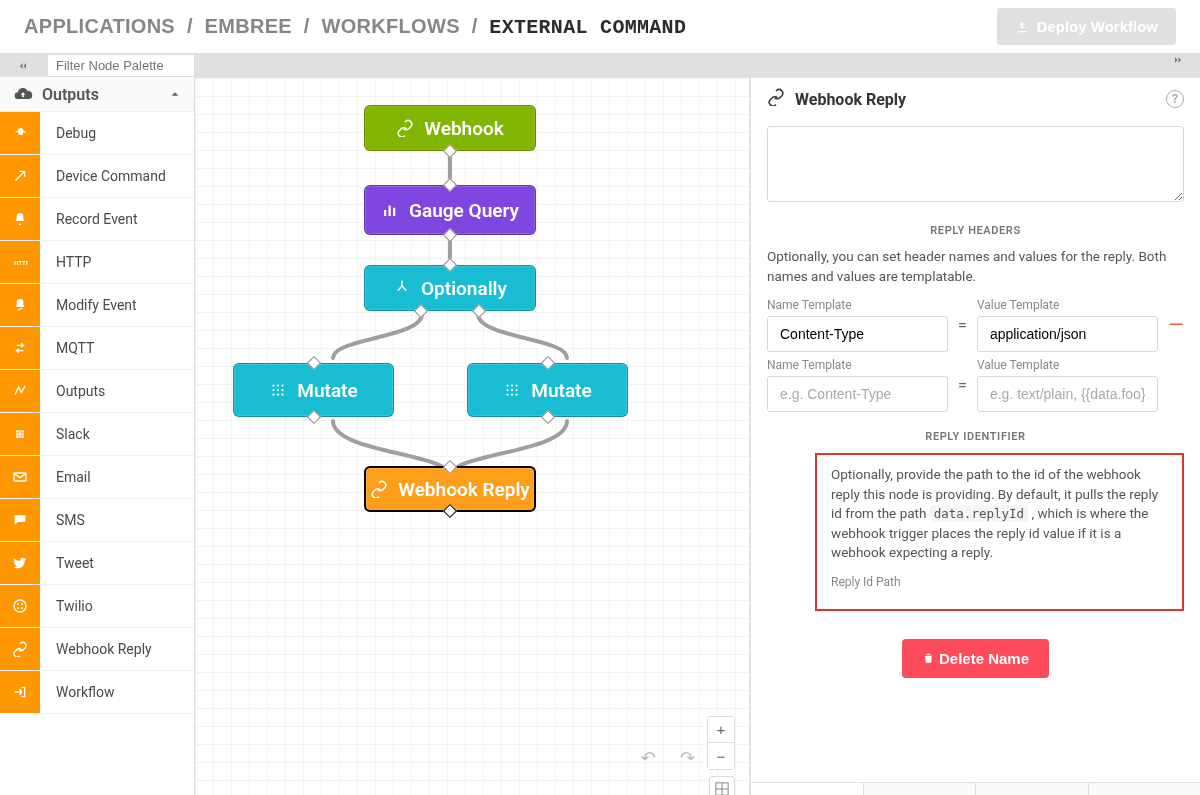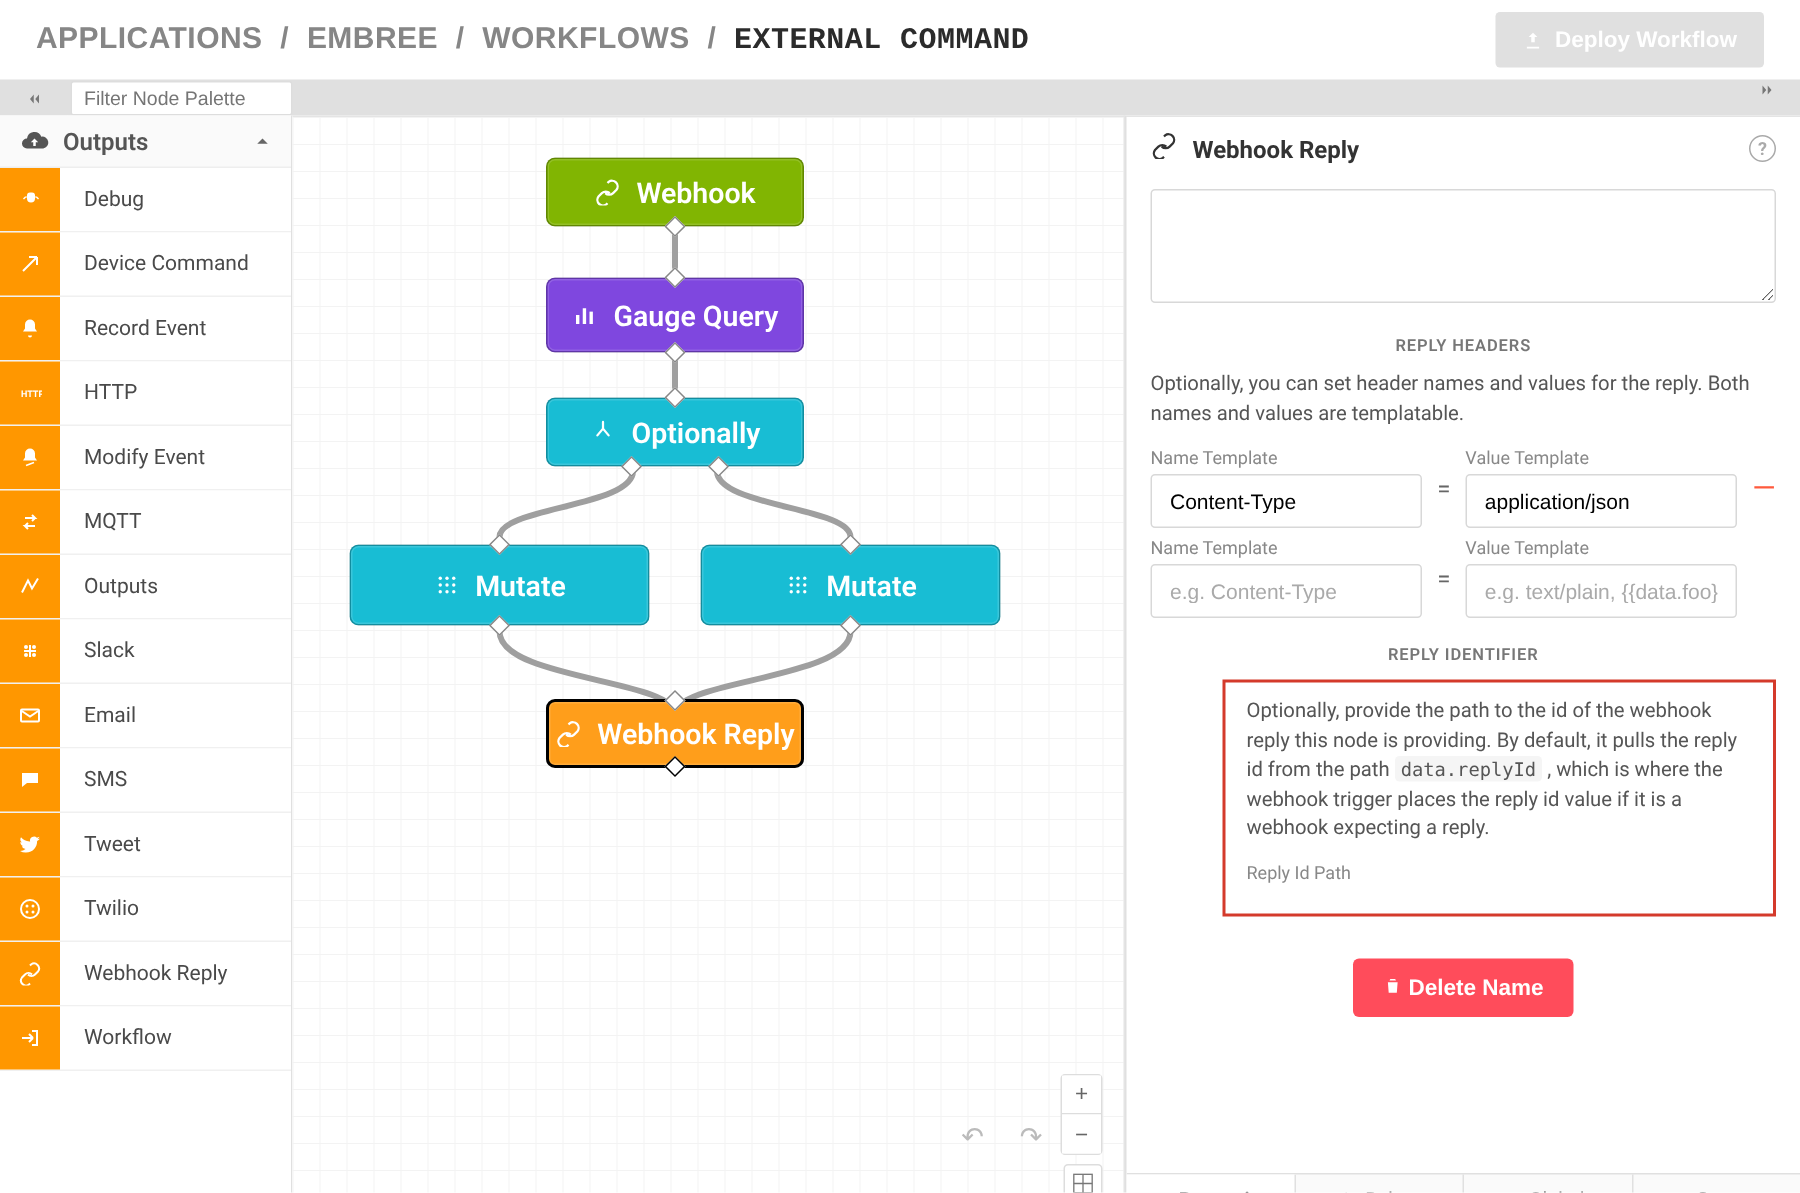--- a/index.html
+++ b/index.html
@@ -35,21 +35,21 @@
     background-size: 18px 18px;
     border-top:1px solid #e4e4e4;
     border-right:1px solid #e4e4e4;
   }
   .canvas svg.wires { position:absolute; inset:0; width:100%; height:100%; pointer-events:none;}
   .flow-node { position:absolute; border-radius:6px; color:#fff; font-weight:600; font-size:19px; display:flex; align-items:center; justify-content:center; gap:10px; border:1px solid rgba(0,0,0,0.25); box-shadow: inset 0 0 0 1px rgba(255,255,255,0.15);}
   .flow-node.green  { background:#81b502; width:172px; height:46px;}
   .flow-node.purple { background:#7f47df; width:172px; height:50px;}
   .flow-node.cyan   { background:#18bdd4; }
   .flow-node.cyan.big { width:172px; height:46px;}
-  .flow-node.cyan.wide { width:200px; height:54px;}
+  .flow-node.cyan.wide { width:161px; height:54px;}
   .flow-node.orange { background:#ff9e1b; width:172px; height:46px; border:2px solid #000;}
   .flow-node .ic { width:18px; height:18px; display:inline-flex; align-items:center; justify-content:center;}
   .port-top, .port-bot { position:absolute; left:50%; transform:translateX(-50%); width:10px; height:10px; background:#fff; border:1px solid #888;}
   .port-top { top:-6px; transform:translateX(-50%) rotate(45deg);}
   .port-bot { bottom:-6px; transform:translateX(-50%) rotate(45deg);}
   .flow-node.orange .port-bot { border-color:#000;}
   
   .zoom-controls { position:absolute; right:14px; bottom:48px; display:flex; flex-direction:column; border:1px solid #ddd; border-radius:3px; background:#fff;}
   .zoom-controls button { width:26px; height:26px; border:none; background:#fff; font-size:15px; color:#666; cursor:pointer; border-bottom:1px solid #ddd;}
   .zoom-controls button:last-child{border-bottom:none;}

